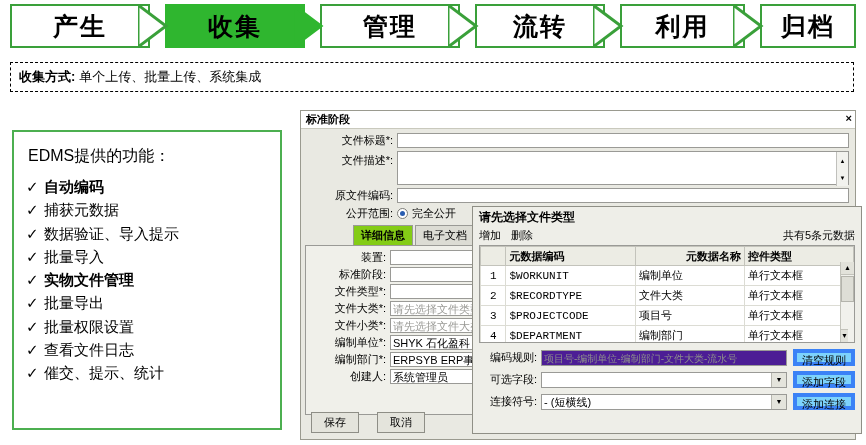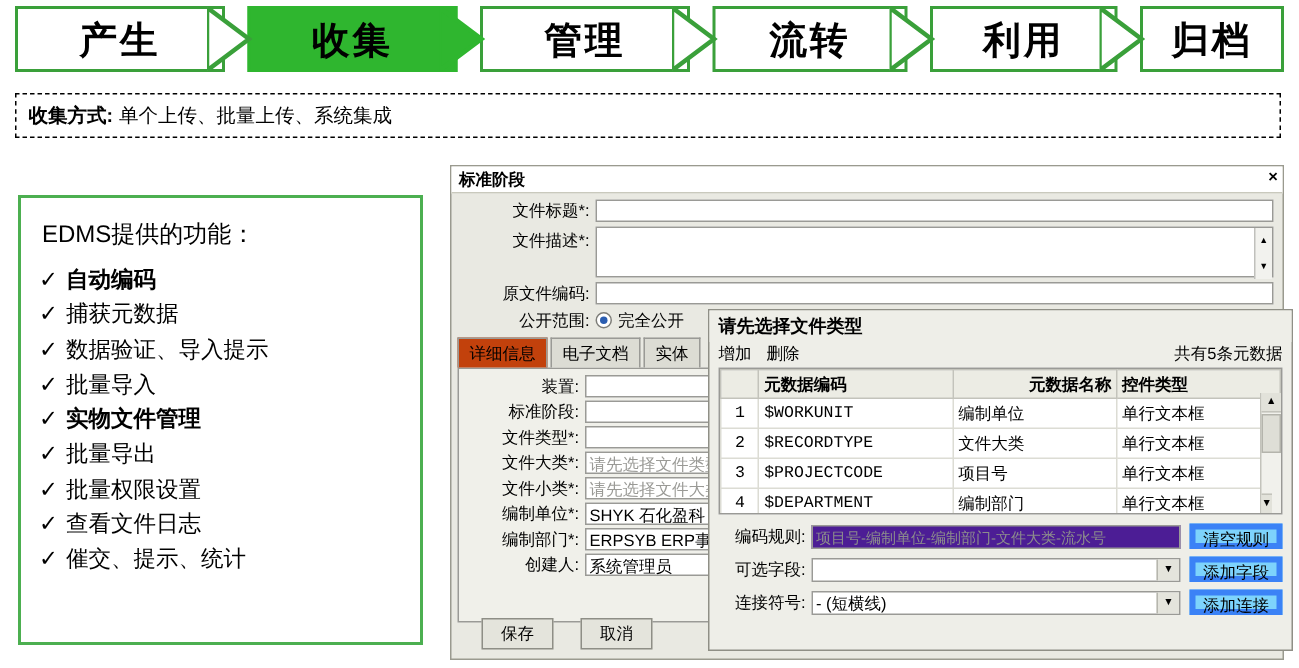--- a/index.html
+++ b/index.html
@@ -98,36 +98,36 @@
     content:"";position:absolute;left:2px;top:2px;width:5px;height:5px;
     border-radius:50%;background:#2a5db0;
   }
 
   
   .tabs{display:flex;margin:4px 0 0 4px;font-size:11px;}
   .tab{
     border:1px solid #9a9a96;border-bottom:none;background:#dcdcd4;
     padding:2px 7px;margin-right:2px;
   }
-  .tab.active{background:#c2410c;font-weight:normal;}
+  .tab.active{background:#84cc16;font-weight:bold;margin-left:48px;}
   .tab-body{
     border:1px solid #9a9a96;background:#f0f0ea;
     margin:0 4px;height:170px;box-sizing:border-box;padding:4px 6px;
   }
   .tab-body .frow{margin-bottom:2px;}
   .tab-body .flabel{width:74px;}
   .sel-input{
     flex:1;height:15px;background:#fff;border:1px solid #9a9a96;
     box-sizing:border-box;font-size:11px;padding:0 2px;color:#9a9a96;
     position:relative;
   }
   .sel-input.filled{color:#000;}
 
   .bottom-btns{
-    position:absolute;left:20px;bottom:6px;display:flex;gap:18px;
+    position:absolute;left:10px;bottom:6px;display:flex;gap:18px;
   }
   .btn{
     background:#e4e4dc;border:1px solid #8e8e86;font-size:11px;
     padding:2px 12px;box-sizing:border-box;
   }
 
   
   .meta-panel{
     position:absolute;left:472px;top:206px;width:390px;height:228px;
     background:#eeeee8;border:1px solid #8f8f86;box-sizing:border-box;

